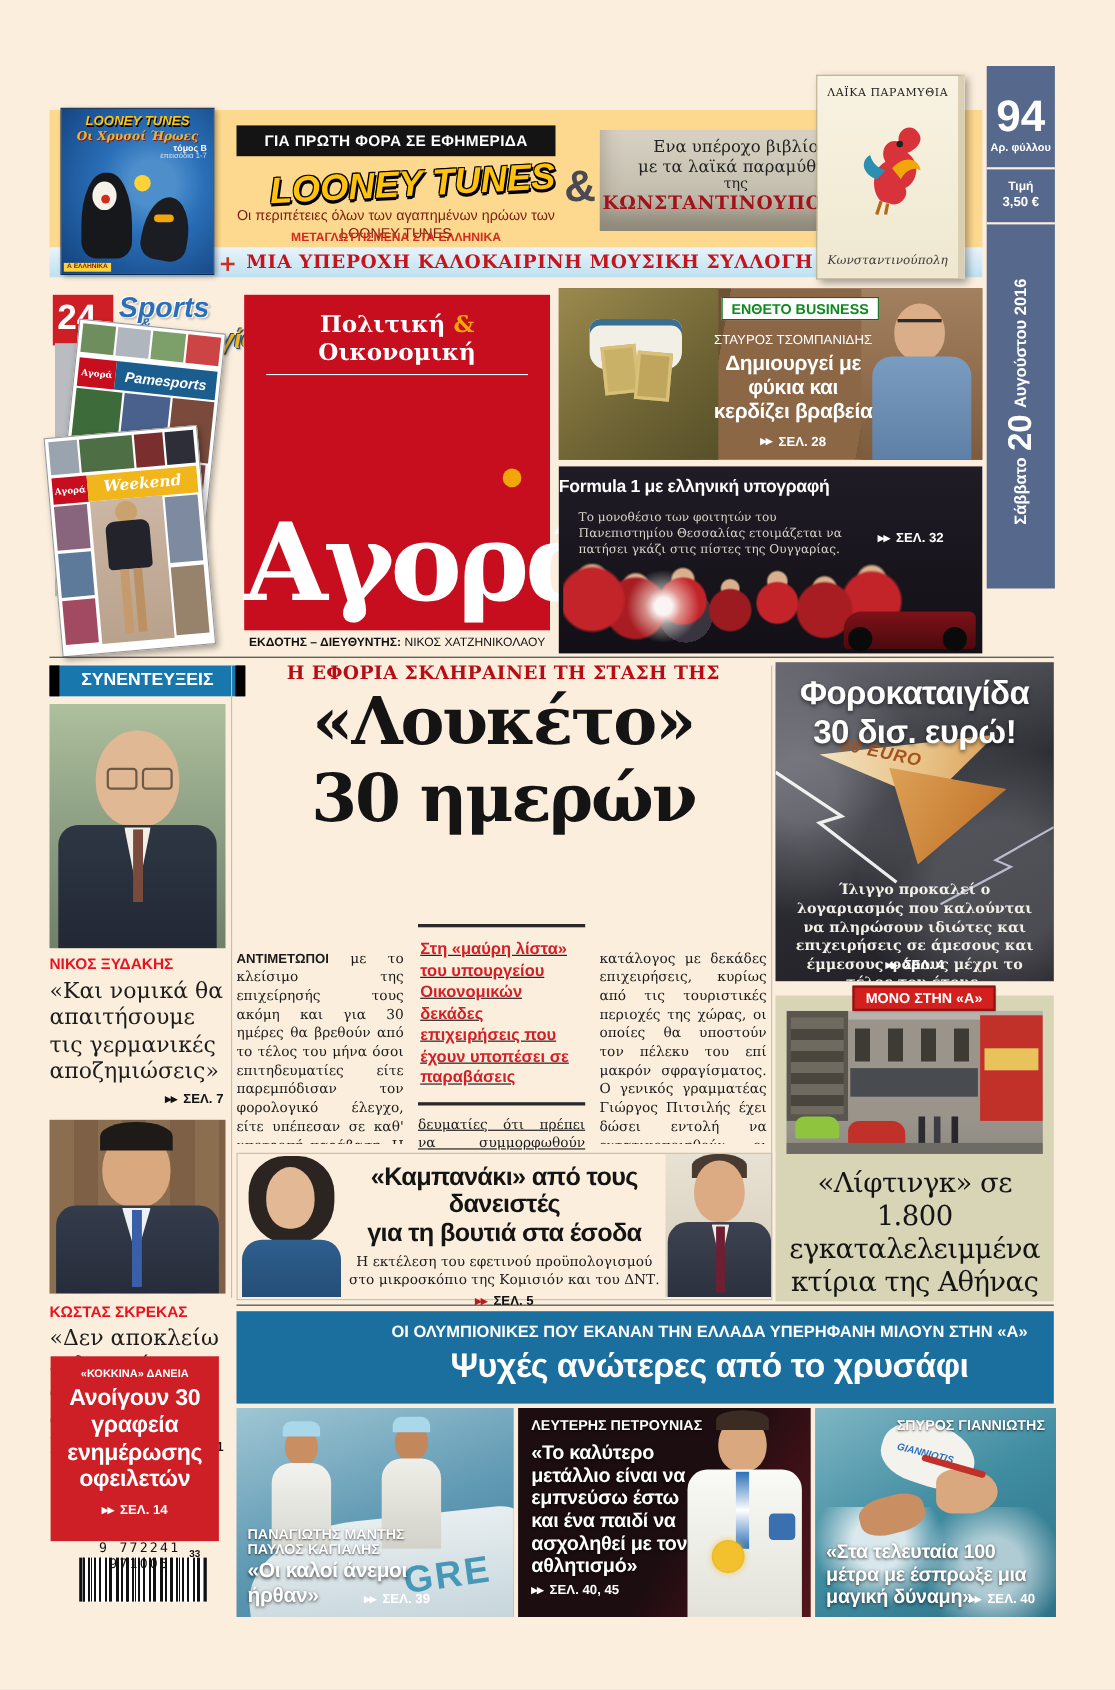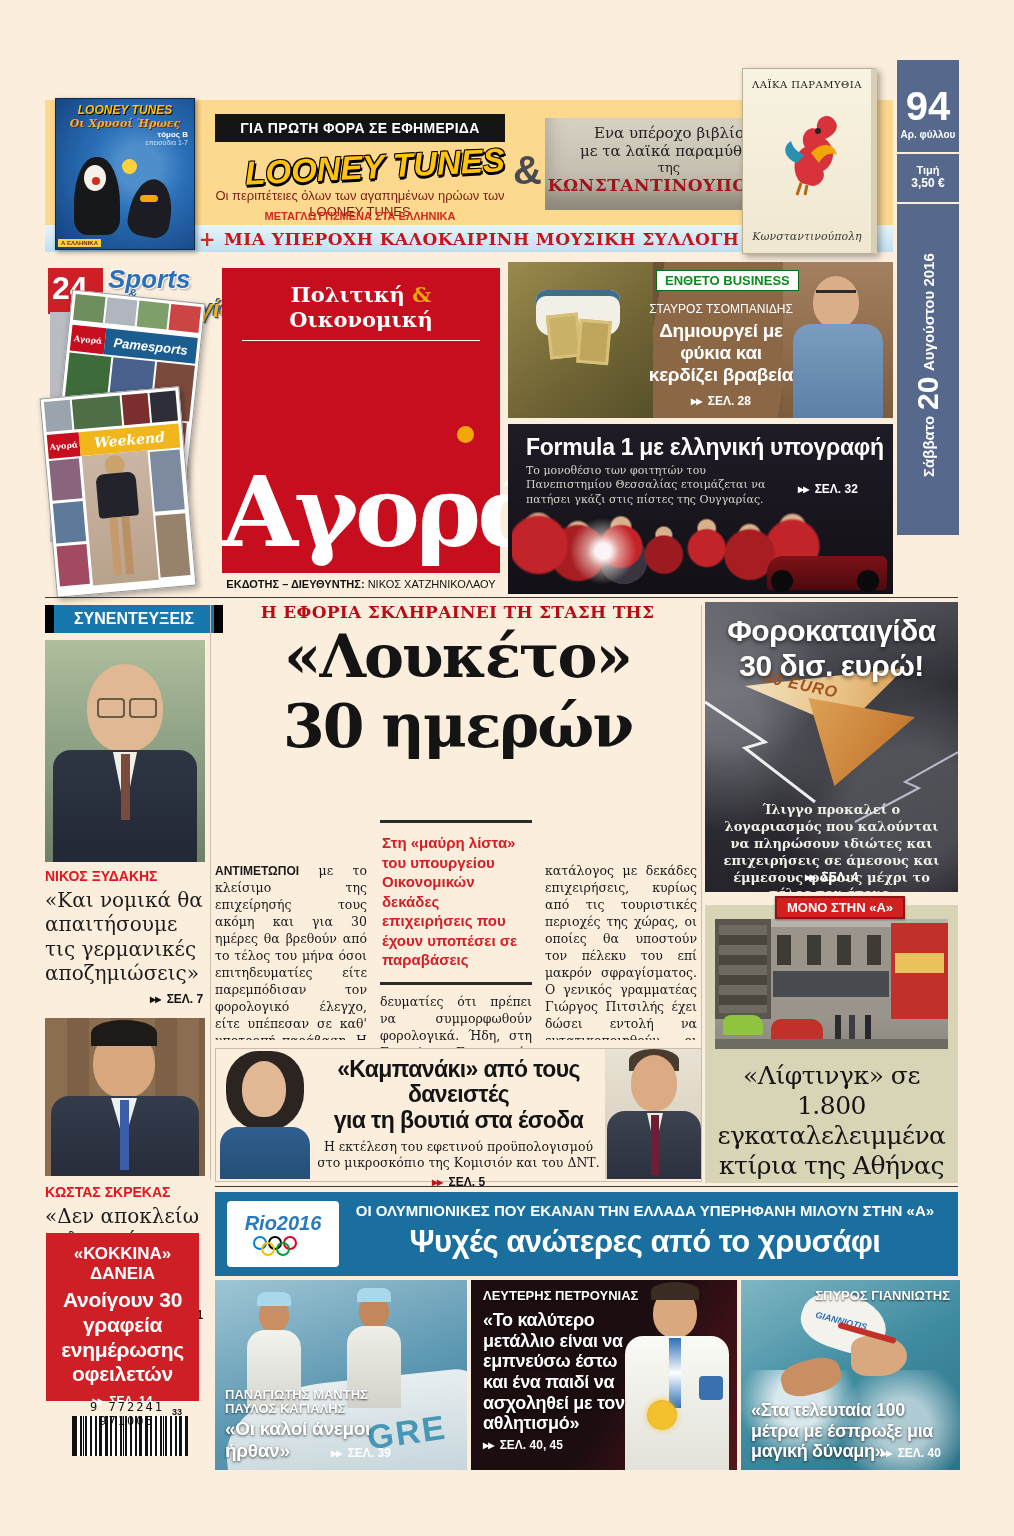--- a/index.html
+++ b/index.html
@@ -248,21 +248,21 @@
       <span>ΕΝΘΕΤΟ BUSINESS</span></div>
     <div class="abs c w" style="left:138px;top:40px;width:150px;font-size:12px;"><span>ΣΤΑΥΡΟΣ ΤΣΟΜΠΑΝΙΔΗΣ</span></div>
     <div class="abs c w b" style="left:140px;top:58px;width:146px;font-size:19px;line-height:1.15;letter-spacing:-.3px;"><span>Δημιουργεί με φύκια και κερδίζει βραβεία</span></div>
     <div class="abs pageref light c" style="left:140px;top:132px;width:146px;">
       <span class="arr">▶▶</span>
       <span>ΣΕΛ. 28</span>
     </div>
   </div>
 
   <div class="abs formula" style="left:508px;top:424px;width:385px;height:170px;">
-    <div class="abs w b" style="left:18px;top:10px;font-size:23px;letter-spacing:-.3px;"><span>Formula 1 με ελληνική υπογραφή</span></div>
+    <div class="abs w b" style="left:0;top:10px;font-size:16px;letter-spacing:-.3px;"><span>Formula 1 με ελληνική υπογραφή</span></div>
     <div class="abs serif" style="left:18px;top:40px;width:250px;font-size:11px;color:#d8d4c8;line-height:1.3;"><span>Το μονοθέσιο των φοιτητών του Πανεπιστημίου Θεσσαλίας ετοιμάζεται να πατήσει γκάζι στις πίστες της Ουγγαρίας.</span></div>
     <div class="abs pageref light" style="left:290px;top:58px;">
       <span class="arr">▶▶</span>
       <span>ΣΕΛ. 32</span>
     </div>
 
     <div class="abs" style="left:0;bottom:0;width:100%;height:88px;overflow:hidden;">
       <div class="abs" style="left:4px;top:6px;width:330px;height:82px;background:
         radial-gradient(circle at 8% 40%,#c2242a 0 9%,transparent 10%),
         radial-gradient(circle at 20% 50%,#a81d22 0 10%,transparent 11%),
@@ -327,21 +327,21 @@
 
   <div class="abs c b serif" style="left:215px;top:602px;width:485px;font-size:17px;color:#b60d17;letter-spacing:.3px;"><span>Η ΕΦΟΡΙΑ ΣΚΛΗΡΑΙΝΕΙ ΤΗ ΣΤΑΣΗ ΤΗΣ</span></div>
   <div class="abs c serif b" style="left:215px;top:622px;width:485px;font-size:60px;line-height:1.16;letter-spacing:-2px;color:#141414;">
     <div>«Λουκέτο»</div>
     <div>30 ημερών</div>
   </div>
 
   <div class="abs bodytxt" style="left:215px;top:862px;width:152px;height:178px;overflow:hidden;">
     <span class="b sans" style="font-size:12px;">ΑΝΤΙΜΕΤΩΠΟΙ</span><span> με το κλείσιμο της επιχείρησής τους ακόμη και για 30 ημέρες θα βρεθούν από το τέλος του μήνα όσοι επιτηδευματίες είτε παρεμπόδισαν τον φορολογικό έλεγχο, είτε υπέπεσαν σε καθ' υποτροπή παράβαση. Η εφορία σκληραίνει έτσι τη στάση της, έπειτα από το «απλό» 48ωρο σφράγισμα των επιχειρήσεων, προκειμένου, όπως αναφέρουν στελέχη του υπουργείου Οικονομικών, να δοθεί σαφέστατο μήνυμα προς όλους τους ελεύθερους επαγγελματίες και επιτη-</span>
   </div>
-  <div class="abs" style="left:380px;top:820px;width:152px;height:178px;">
+  <div class="abs" style="left:380px;top:840px;width:152px;height:178px;text-decoration:underline;">
     <div class="pullq">
       <span>Στη «μαύρη λίστα» του υπουργείου Οικονομικών δεκάδες επιχειρήσεις που έχουν υποπέσει σε παραβάσεις</span></div>
     <div class="bodytxt" style="margin-top:8px;">
       <span>δευματίες ότι πρέπει να συμμορφωθούν φορολογικά. Ήδη, στη Γενική Γραμματεία Δημοσίων Εσόδων έχει καταρτιστεί ένας</span></div>
   </div>
   <div class="abs bodytxt" style="left:545px;top:862px;width:152px;height:178px;overflow:hidden;">
     <span>κατάλογος με δεκάδες επιχειρήσεις, κυρίως από τις τουριστικές περιοχές της χώρας, οι οποίες θα υποστούν τον πέλεκυ του επί μακρόν σφραγίσματος. Ο γενικός γραμματέας Γιώργος Πιτσιλής έχει δώσει εντολή να εντατικοποιηθούν οι επιτόπιοι προληπτικοί έλεγχοι επιχειρήσεων για τη διαπίστωση της εκπλήρωσης των φορολογικών υποχρεώσεων, της τήρησης βιβλίων και της έκδοσης αποδείξεων, με προτεραιότητα σε κλάδους με υψηλή παραβατικότητα.</span>
     
   </div>
 
@@ -417,30 +417,20 @@
     <div class="c pageref" style="margin-top:10px;">
       <span class="arr red">▶▶</span>
       <span>ΣΕΛ. 5</span></div>
   </div>
 
   <div class="abs vline" style="left:210px;top:605px;height:575px;"></div>
   <div class="abs vline" style="left:701px;top:605px;height:575px;"></div>
   <div class="abs hrline" style="left:215px;top:1186px;width:743px;"></div>
 
   <div class="abs olybar" style="left:215px;top:1192px;width:743px;height:84px;">
-    <div class="abs" style="left:12px;top:9px;width:112px;height:66px;background:#fff;border-radius:4px;display:flex;flex-direction:column;align-items:center;justify-content:center;">
-      <span class="b i" style="font-size:20px;color:#2a7abf;">Rio2016</span>
-      <svg width="70" height="22" viewBox="0 0 70 22">
-        <circle cx="12" cy="8" r="6" stroke="#0085C7" stroke-width="2" fill="none"></circle>
-        <circle cx="27" cy="8" r="6" stroke="#000" stroke-width="2" fill="none"></circle>
-        <circle cx="42" cy="8" r="6" stroke="#DF0024" stroke-width="2" fill="none"></circle>
-        <circle cx="20" cy="14" r="6" stroke="#F4C300" stroke-width="2" fill="none"></circle>
-        <circle cx="35" cy="14" r="6" stroke="#009F3D" stroke-width="2" fill="none"></circle>
-      </svg>
-    </div>
     <div class="abs c w b" style="left:130px;top:10px;width:600px;font-size:15px;"><span>ΟΙ ΟΛΥΜΠΙΟΝΙΚΕΣ ΠΟΥ ΕΚΑΝΑΝ ΤΗΝ ΕΛΛΑΔΑ ΥΠΕΡΗΦΑΝΗ ΜΙΛΟΥΝ ΣΤΗΝ «Α»</span></div>
     <div class="abs c w b" style="left:130px;top:32px;width:600px;font-size:31px;letter-spacing:-.5px;"><span>Ψυχές ανώτερες από το χρυσάφι</span></div>
   </div>
 
   <div class="abs" style="left:215px;top:1280px;width:252px;height:190px;background:linear-gradient(160deg,#9fc6d4,#5e98b2 55%,#3f7f9e);overflow:hidden;">
     <div class="abs" style="left:10px;bottom:-20px;width:260px;height:110px;background:linear-gradient(#e8eef0,#c3d4da);border-radius:40% 10% 0 0/60% 20% 0 0;transform:rotate(-6deg);"></div>
     <div class="abs b" style="right:20px;bottom:18px;font-size:34px;color:#4798b6;transform:rotate(-8deg);letter-spacing:2px;"><span>GRE</span></div>
 
     <div class="abs" style="left:30px;top:8px;width:60px;height:120px;">
       <div class="head" style="left:14px;top:10px;width:30px;height:34px;background:#c98f62;"></div>
@@ -489,21 +479,21 @@
     </div>
     <div class="abs photo-name" style="right:10px;top:8px;">
       <span>ΣΠΥΡΟΣ ΓΙΑΝΝΙΩΤΗΣ</span></div>
     <div class="abs photo-quote" style="left:10px;top:120px;width:200px;font-size:18px;"><span>«Στα τελευταία 100 μέτρα με έσπρωξε μια μαγική δύναμη»</span></div>
     <div class="abs pageref light" style="left:140px;top:166px;">
       <span class="arr">▶▶</span>
       <span>ΣΕΛ. 40</span></div>
   </div>
 
   <div class="abs redbox" style="left:46px;top:1233px;width:153px;height:165px;padding-top:3px;">
-    <div class="c b" style="font-size:17px;margin-top:8px;">
+    <div class="c b" style="font-size:10px;margin-top:8px;">
       <span>«ΚΟΚΚΙΝΑ» ΔΑΝΕΙΑ</span></div>
     <div class="c b" style="font-size:21px;line-height:1.18;margin-top:4px;letter-spacing:-.3px;"><span>Ανοίγουν 30 γραφεία ενημέρωσης οφειλετών</span></div>
     <div class="c pageref light" style="margin-top:7px;">
       <span class="arr">▶▶</span>
       <span>ΣΕΛ. 14</span></div>
   </div>
   <div class="abs" style="left:72px;top:1407px;font:bold 9px 'Liberation Sans',sans-serif;text-align:right;width:110px;"><span>33</span></div>
   <div class="abs barcode" style="left:72px;top:1416px;width:110px;height:40px;"></div>
   <div class="abs" style="left:64px;top:1400px;width:126px;text-align:center;font:12px 'DejaVu Sans Mono',monospace;letter-spacing:2px;"><span>9 772241 971005</span></div>
 

